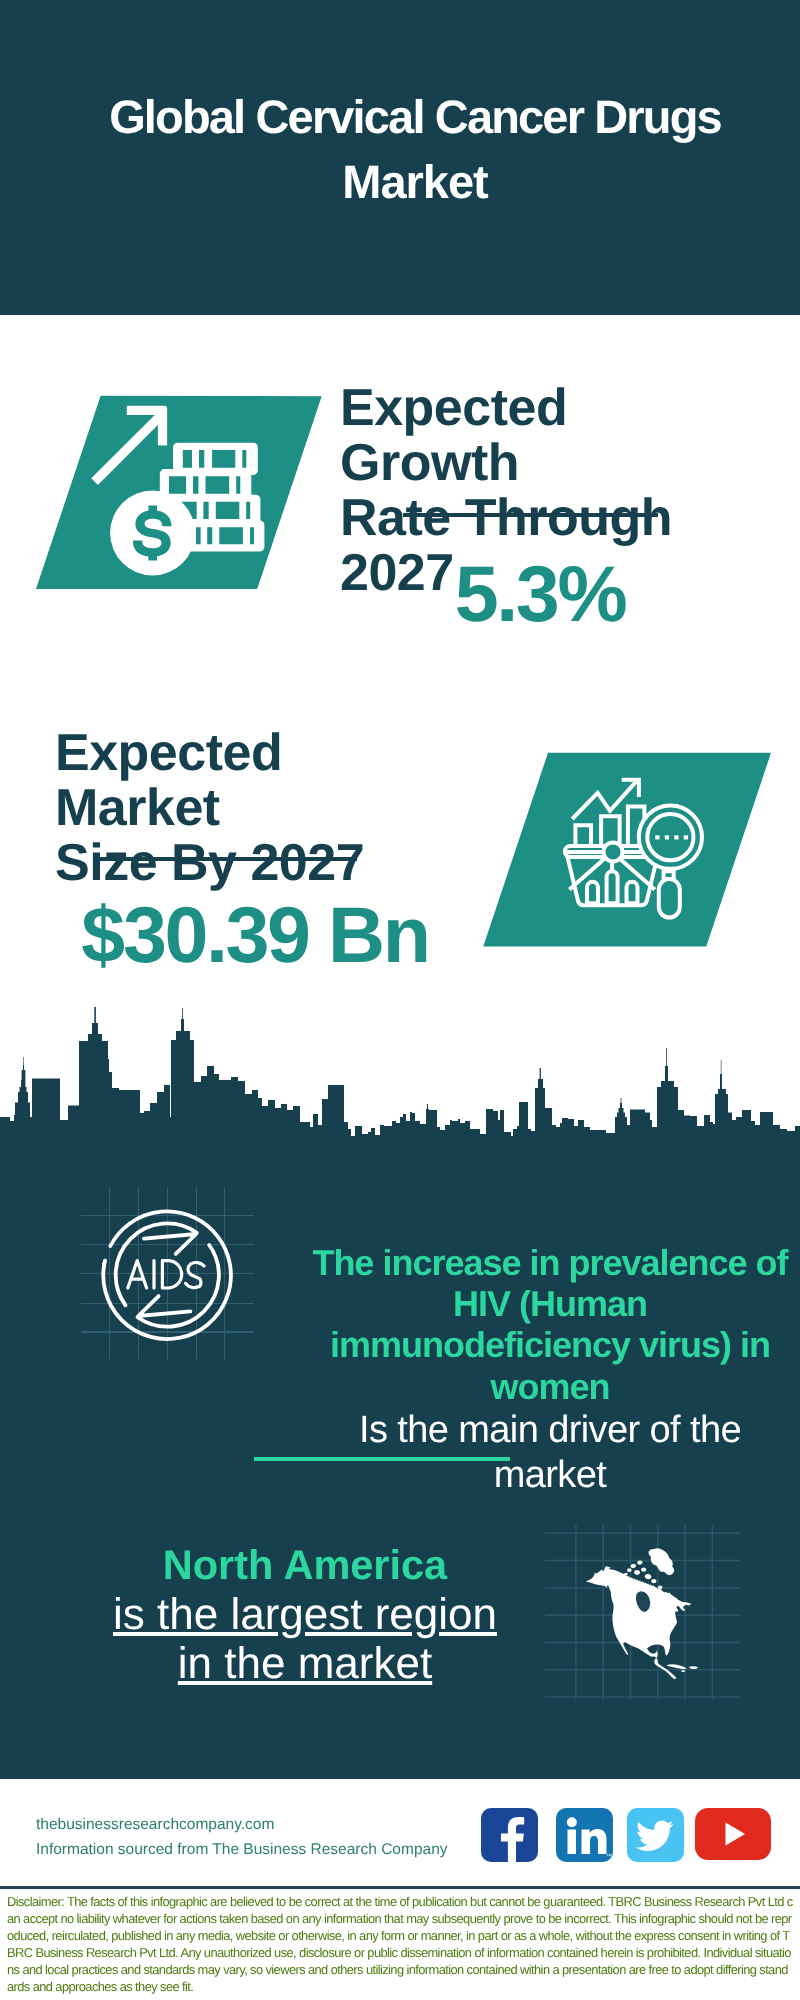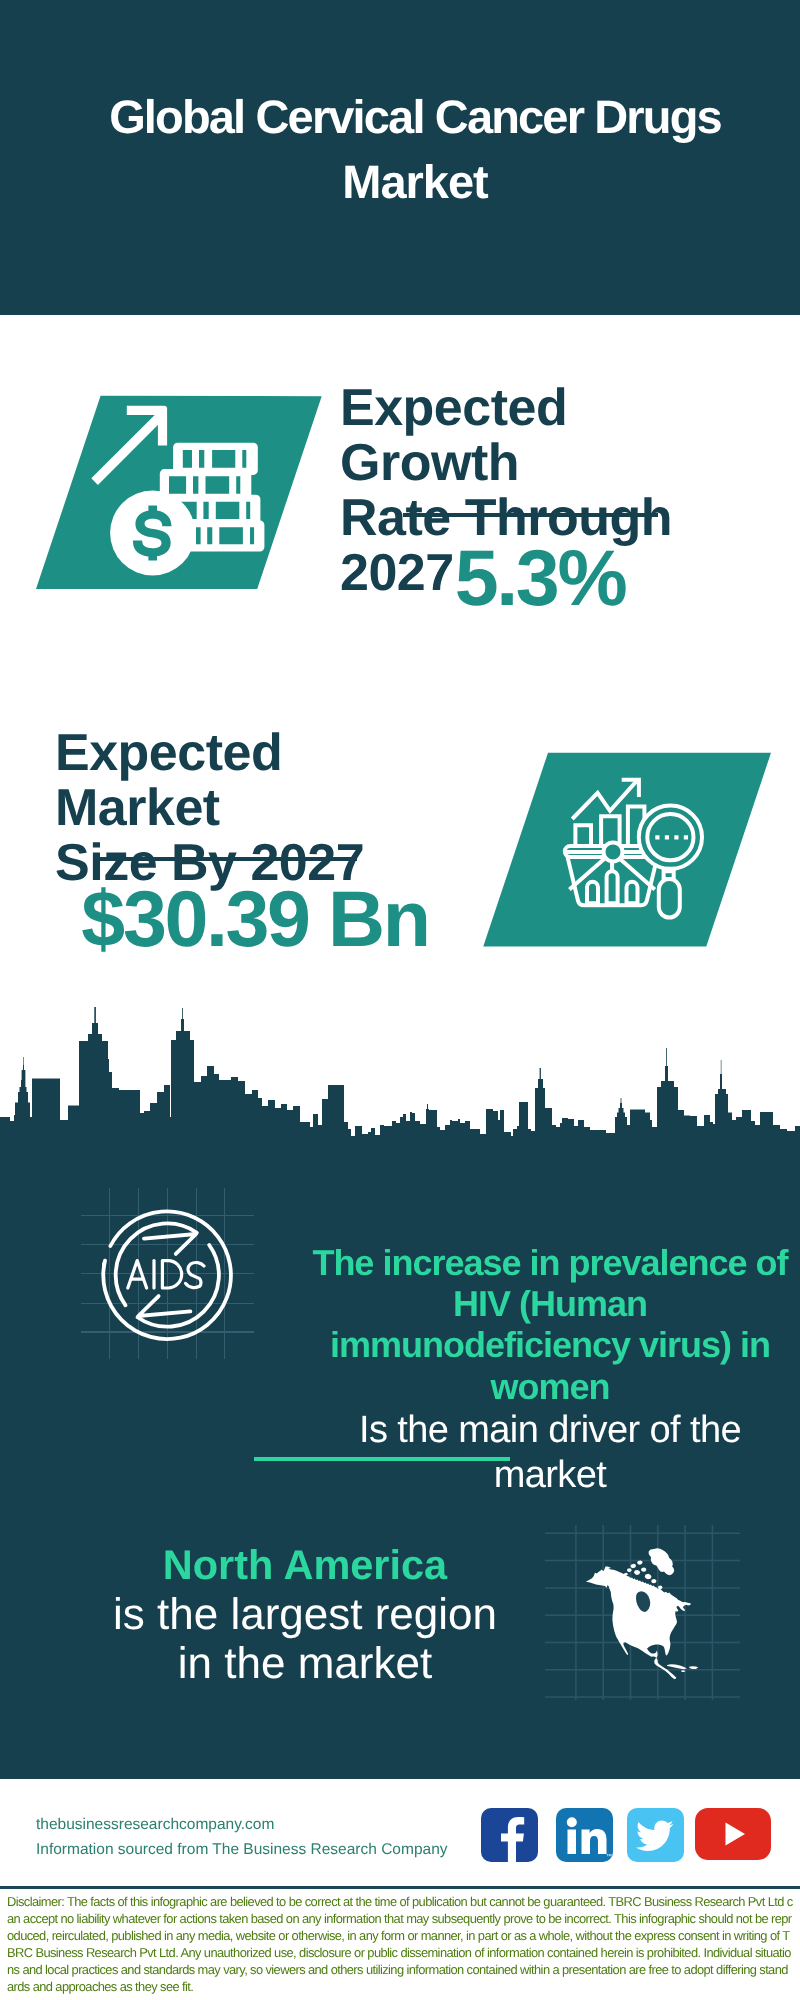--- a/index.html
+++ b/index.html
@@ -13,33 +13,33 @@
   .hdr{position:absolute;left:0;top:0;width:800px;height:315px;background:#17404f;padding-left:24px;}
   .hdr-title{position:absolute;left:0;top:84px;width:830px;text-align:center;
              color:#ffffff;font-size:47px;font-weight:bold;line-height:65px;
              letter-spacing:-1.0px;white-space:nowrap;}
   .hdr-title span{display:block;}
   .hdr-title span:first-child{letter-spacing:-1.85px;}
   .stat-head{position:absolute;color:#17404f;font-weight:bold;font-size:52px;
              line-height:55px;text-align:left;letter-spacing:-0.5px;}
   .rule{position:absolute;background:#17404f;height:4px;}
   .stat-val{position:absolute;color:#1d8f85;font-weight:bold;font-size:79px;
-            line-height:79px;text-align:center;letter-spacing:-2.4px;}
+            line-height:79px;text-align:center;letter-spacing:-2.4px;margin-top:16px;}
 
   
   .dark-body{position:absolute;left:0;top:1136px;width:800px;height:643px;background:#17404f;}
   .skyline{position:absolute;left:0;top:1005px;width:800px;height:140px;display:block;}
   .drv-text{position:absolute;text-align:center;line-height:41.2px;font-size:36px;}
   .drv-hi{color:#2bd79f;font-weight:bold;font-size:36px;letter-spacing:-1px;line-height:41.2px;}
   .drv-lo{color:#ffffff;font-weight:normal;font-size:38px;letter-spacing:-0.6px;line-height:45.4px;}
   .rule2{position:absolute;background:#2bd79f;height:4px;}
 
   .reg-text{position:absolute;text-align:center;line-height:49.5px;font-size:41.5px;}
   .reg-hi{color:#2bd79f;font-weight:bold;font-size:41.5px;line-height:49.5px;}
-  .reg-lo{color:#ffffff;font-weight:normal;font-size:44px;line-height:49.5px;}
+  .reg-lo{color:#ffffff;font-weight:normal;font-size:44px;line-height:49.5px;text-decoration:underline;}
 
   
   .src{position:absolute;color:#2b7f6e;font-size:15.5px;line-height:25px;}
   .social{position:absolute;border-radius:10px;}
   .hr{position:absolute;left:0;background:#1d4756;height:3px;width:800px;}
   .disc{position:absolute;color:#4d7c0f;font-size:12.9px;line-height:17px;word-break:break-all;text-align:left;letter-spacing:-0.6px;}
 </style>
 </head>
 <body>
 

